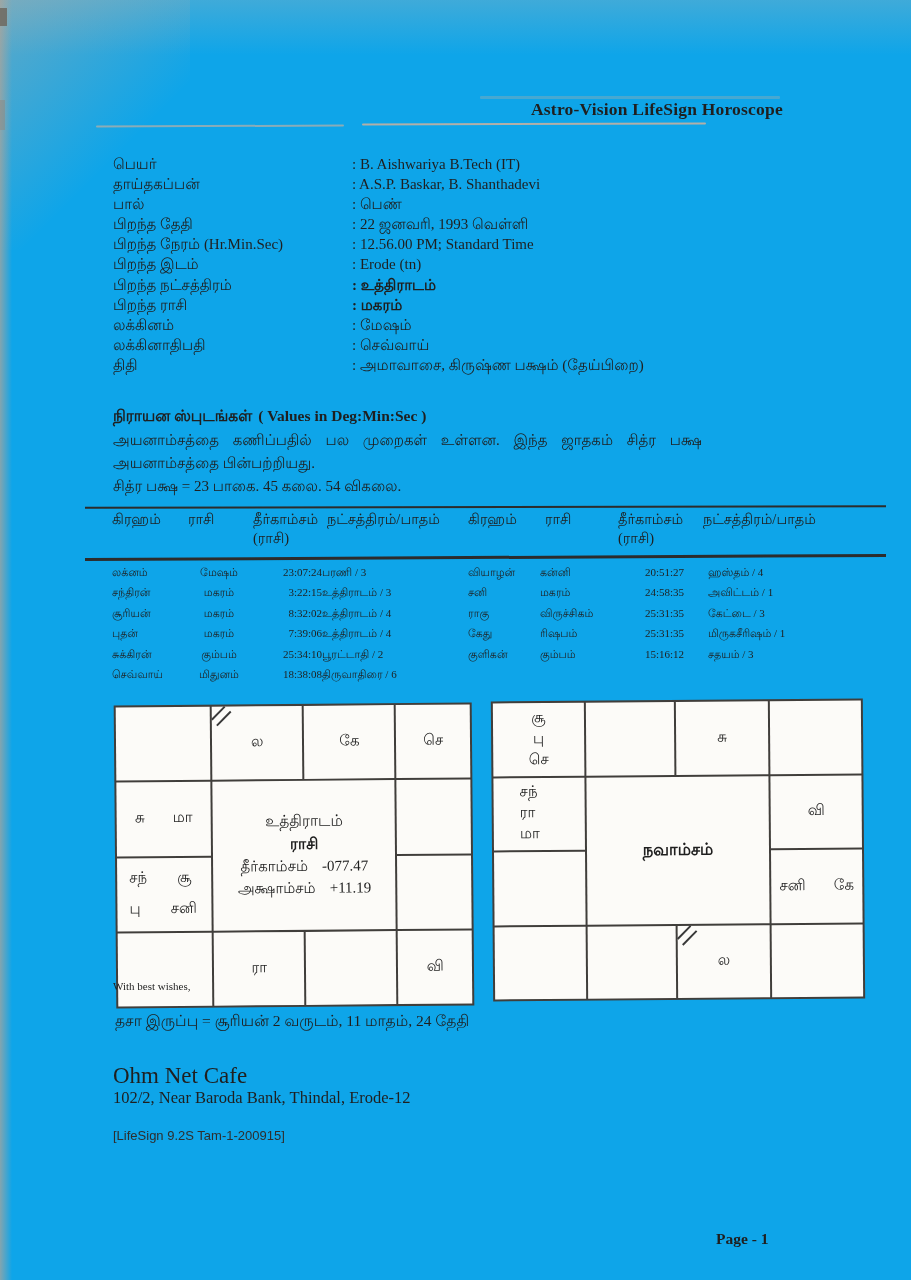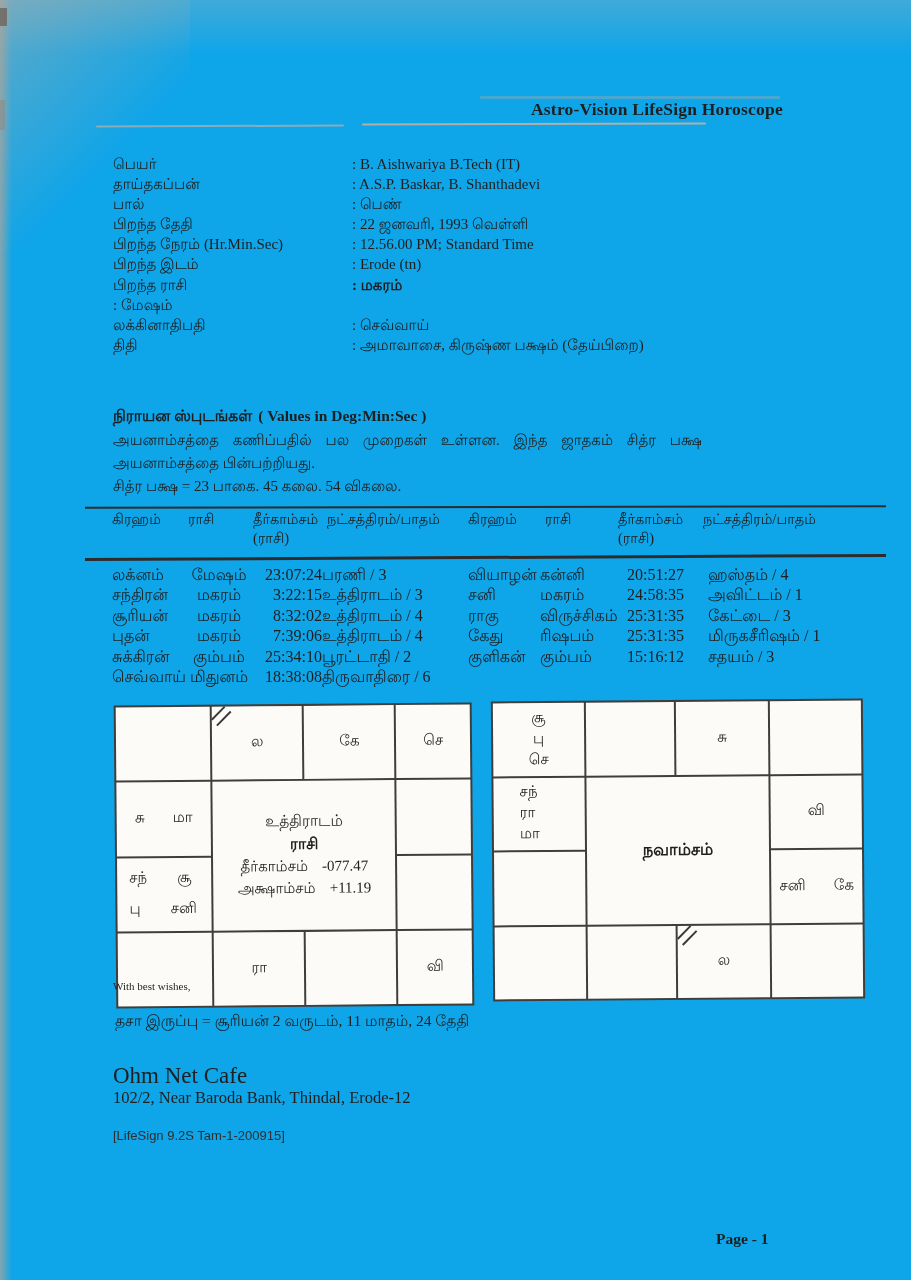--- a/index.html
+++ b/index.html
@@ -43,21 +43,21 @@
   
   .rule { position:absolute; background:#2c2c2c; }
   .rule-a { left:85px; top:506px; width:801px; height:2px; transform:rotate(-.12deg); }
   .rule-b { left:85px; top:556px; width:801px; height:2.5px; transform:rotate(-.3deg); }
   .thead { position:absolute; left:112px; top:511px; width:774px; height:42px; font-size:14.5px; }
   .thead span { position:absolute; white-space:nowrap; }
   .h1{left:0;} .h2{left:76px;} .h3{left:141px;} .h4{left:215px;}
   .h5{left:356px;} .h6{left:433px;} .h7{left:506px;} .h8{left:591px;}
   .h3s{left:141px;top:19px;} .h7s{left:506px;top:19px;}
   .tbody { position:absolute; left:112px; top:566px; width:790px; }
-  .trow { display:flex; height:20.4px; font-size:16px; white-space:nowrap; }
+  .trow { display:flex; height:20.4px; font-size:11px; white-space:nowrap; }
   .trow span { flex:none; }
   .c0{width:76px;} .c1{width:62px;text-align:center;} .c2{width:72px; text-align:right;}
   .c3{width:146px; box-sizing:border-box;}
   .c4{width:72px;} .c5{width:74px;} .c6{width:70px; text-align:right;}
   .c7{flex:1 1 auto; padding-left:24px;}
 
   
   .chart { position:absolute; display:grid; gap:2px; padding:2px; background:#403e3b; }
   #rasi-chart { left:115px; top:704px; width:354px; height:299px;
     grid-template-columns:96fr 92fr 92fr 75fr; grid-template-rows:1fr 1fr 1fr 1fr;
@@ -128,24 +128,29 @@
       </div>
     <div class="info-row">
         <span class="il">பிறந்த நேரம் (Hr.Min.Sec)</span>
         <span class="iv">: 12.56.00 PM; Standard Time</span>
       </div>
     <div class="info-row">
         <span class="il">பிறந்த இடம்</span>
         <span class="iv">: Erode  (tn)</span>
       </div>
     <div class="info-row bold-iv">
+        <span class="il">பிறந்த நட்சத்திரம்</span>
+        <span class="iv">: உத்திராடம்</span>
+      </div>
+    <div class="info-row bold-iv">
         <span class="il">பிறந்த ராசி</span>
         <span class="iv">: மகரம்</span>
       </div>
     <div class="info-row">
+        <span class="il">லக்கினம்</span>
         <span class="iv">: மேஷம்</span>
       </div>
     <div class="info-row">
         <span class="il">லக்கினாதிபதி</span>
         <span class="iv">: செவ்வாய்</span>
       </div>
     <div class="info-row">
         <span class="il">திதி</span>
         <span class="iv">: அமாவாசை, கிருஷ்ண பக்ஷம் (தேய்பிறை)</span>
       </div>

